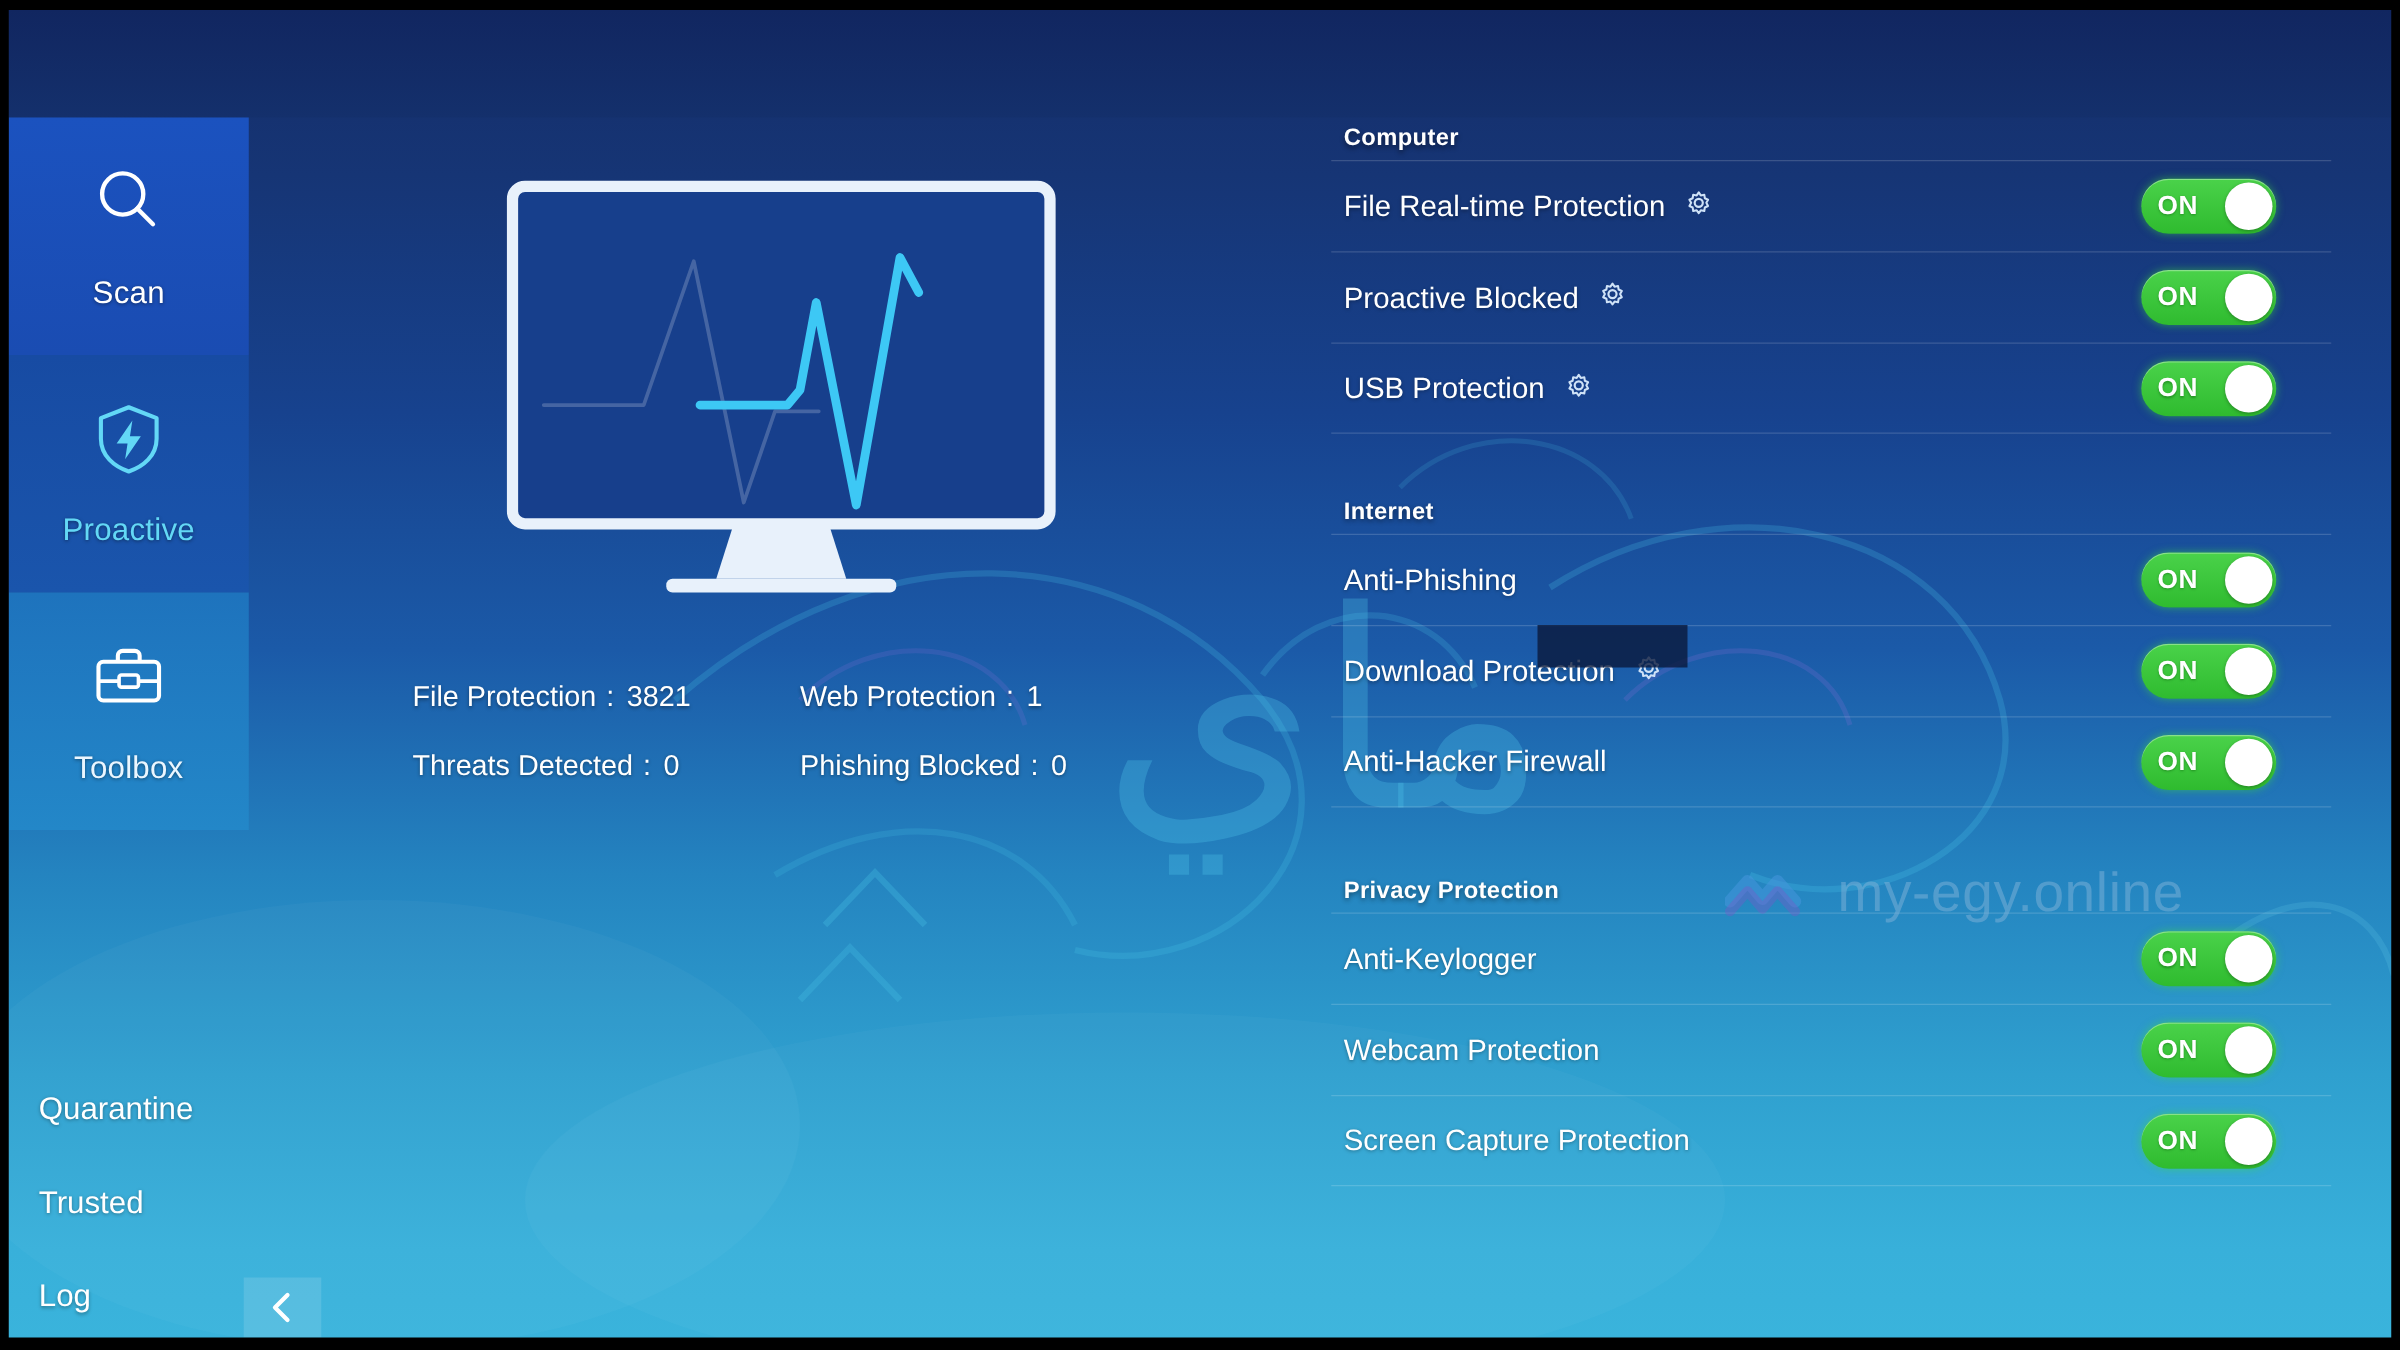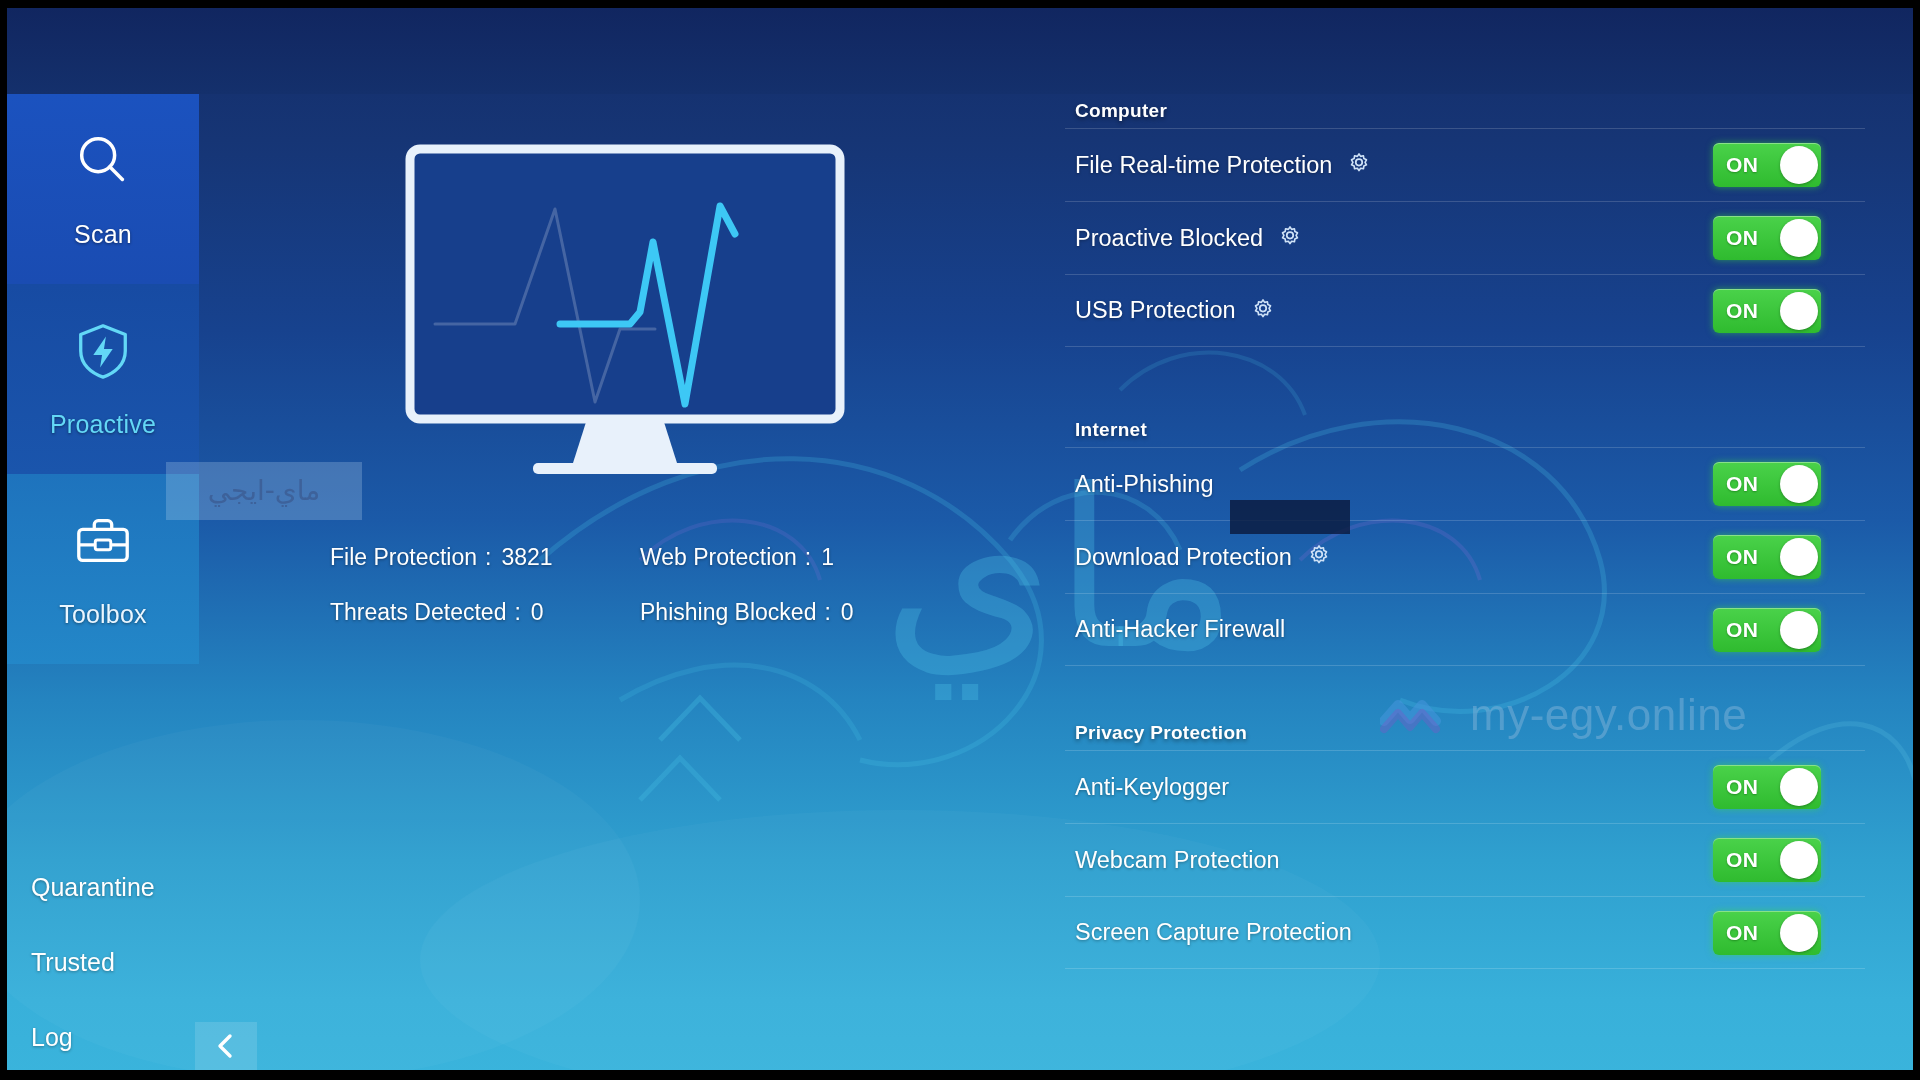--- a/index.html
+++ b/index.html
@@ -125,21 +125,21 @@
     width: 800px; height: 960px;
     z-index: 15;
   }
   .section { margin-bottom: 8px; }
   .section-title {
     color: #ffffff; font-size: 19px; font-weight: bold;
     letter-spacing: .3px;
     margin: 0 0 6px 10px;
     text-shadow: 0 2px 4px rgba(0,0,0,.45);
   }
-  .section.sec-internet  { margin-top: 72px; }
+  .section.sec-internet  { margin-top: 52px; }
   .section.sec-privacy   { margin-top: 56px; }
 
   .feature-row {
     position: relative;
     height: 73px;
     display: flex; align-items: center;
     padding: 0 12px 0 10px;
     border-top: 1px solid rgba(255,255,255,.16);
   }
   .feature-row:last-child { border-bottom: 1px solid rgba(255,255,255,.16); }
@@ -148,21 +148,21 @@
     color: #ffffff; font-size: 23.5px;
     text-shadow: 0 1px 3px rgba(0,0,0,.35);
     white-space: nowrap;
   }
   .gear { margin-left: 14px; display: inline-flex; align-items: center; cursor: pointer; }
 
   .toggle {
     position: absolute; right: 44px; top: 50%;
     transform: translateY(-50%);
     width: 108px; height: 44px;
-    border-radius: 6px;
+    border-radius: 22px;
     background: linear-gradient(180deg,#4ad24a 0%,#2fbb2f 100%);
     box-shadow: 0 0 7px rgba(60,220,60,.55), inset 0 1px 0 rgba(255,255,255,.35);
     display: flex; align-items: center;
     cursor: pointer;
   }
   .toggle .toggle-text {
     color: #ffffff; font-size: 21px; font-weight: bold;
     margin-left: 13px; letter-spacing: .5px;
     text-shadow: 0 1px 2px rgba(0,70,0,.4);
   }
@@ -419,23 +419,20 @@
       </div>
     </div>
   </div>
 
   <div class="wm" id="wm-arabic-big">
     <span>ماي</span>
   </div>
 
   <div class="wm" id="wm-dark-bar"></div>
 
-  <div class="wm" id="wm-arabic-box">
-    <div class="wm-text">ماي-ايجي</div>
-  </div>
 
   <div class="wm" id="wm-brand">
     <svg width="74" height="48" viewBox="0 0 74 48">
       <path d="M4 30 L18 14 L30 28 L42 14 L56 30" fill="none" stroke="rgba(70,150,220,.55)" stroke-width="10" stroke-linejoin="round" stroke-linecap="round"></path>
       <path d="M4 38 L18 22 L30 36 L42 22 L56 38" fill="none" stroke="rgba(120,90,200,.40)" stroke-width="8" stroke-linejoin="round" stroke-linecap="round"></path>
     </svg>
     <span class="wm-brand-text">my-egy.online</span>
   </div>
 
   <div class="frame-top"></div>

